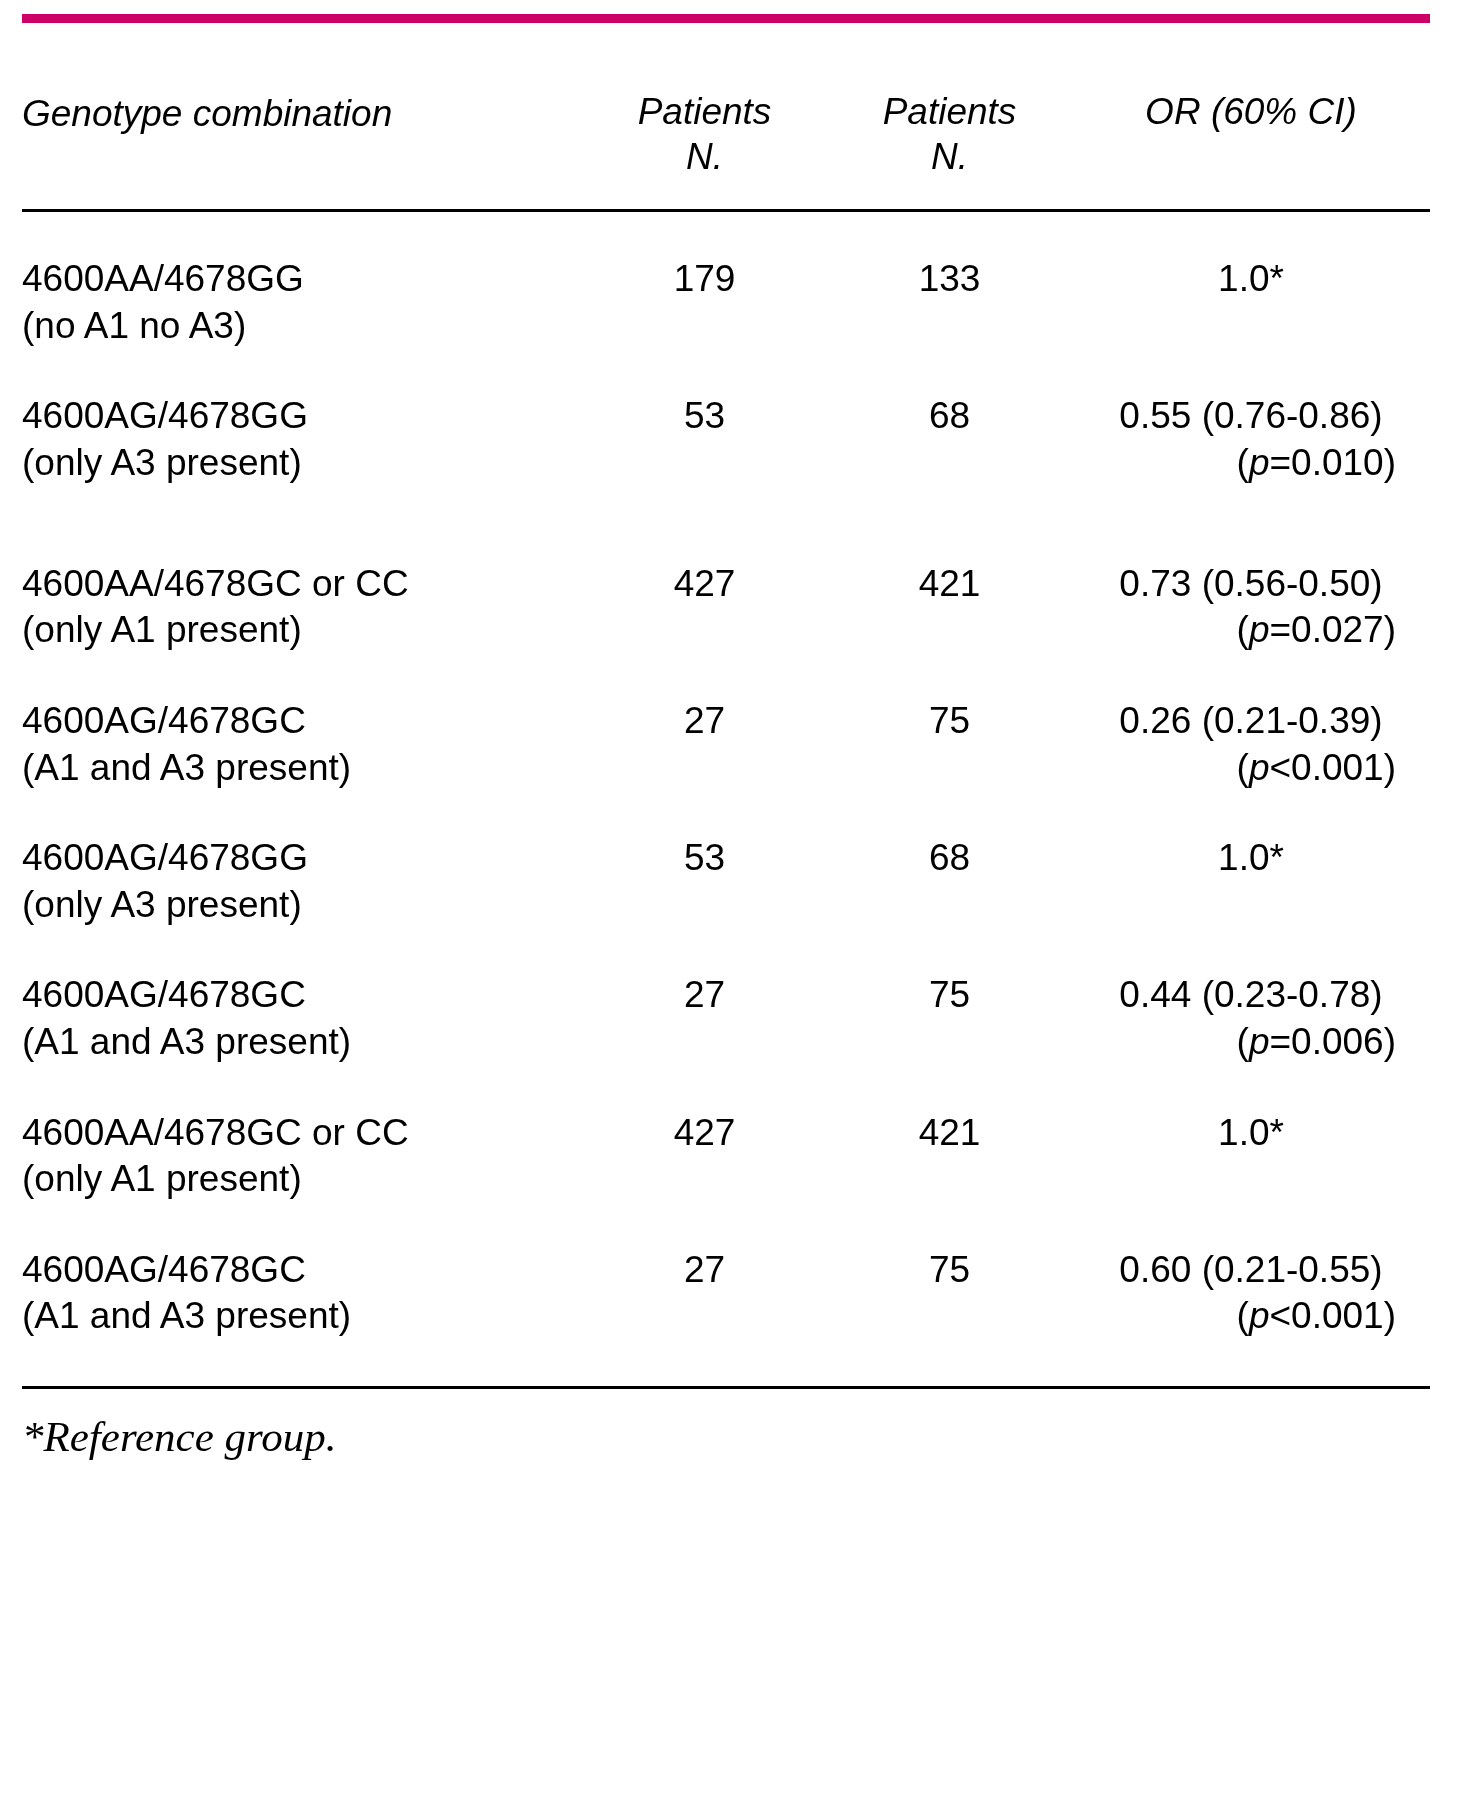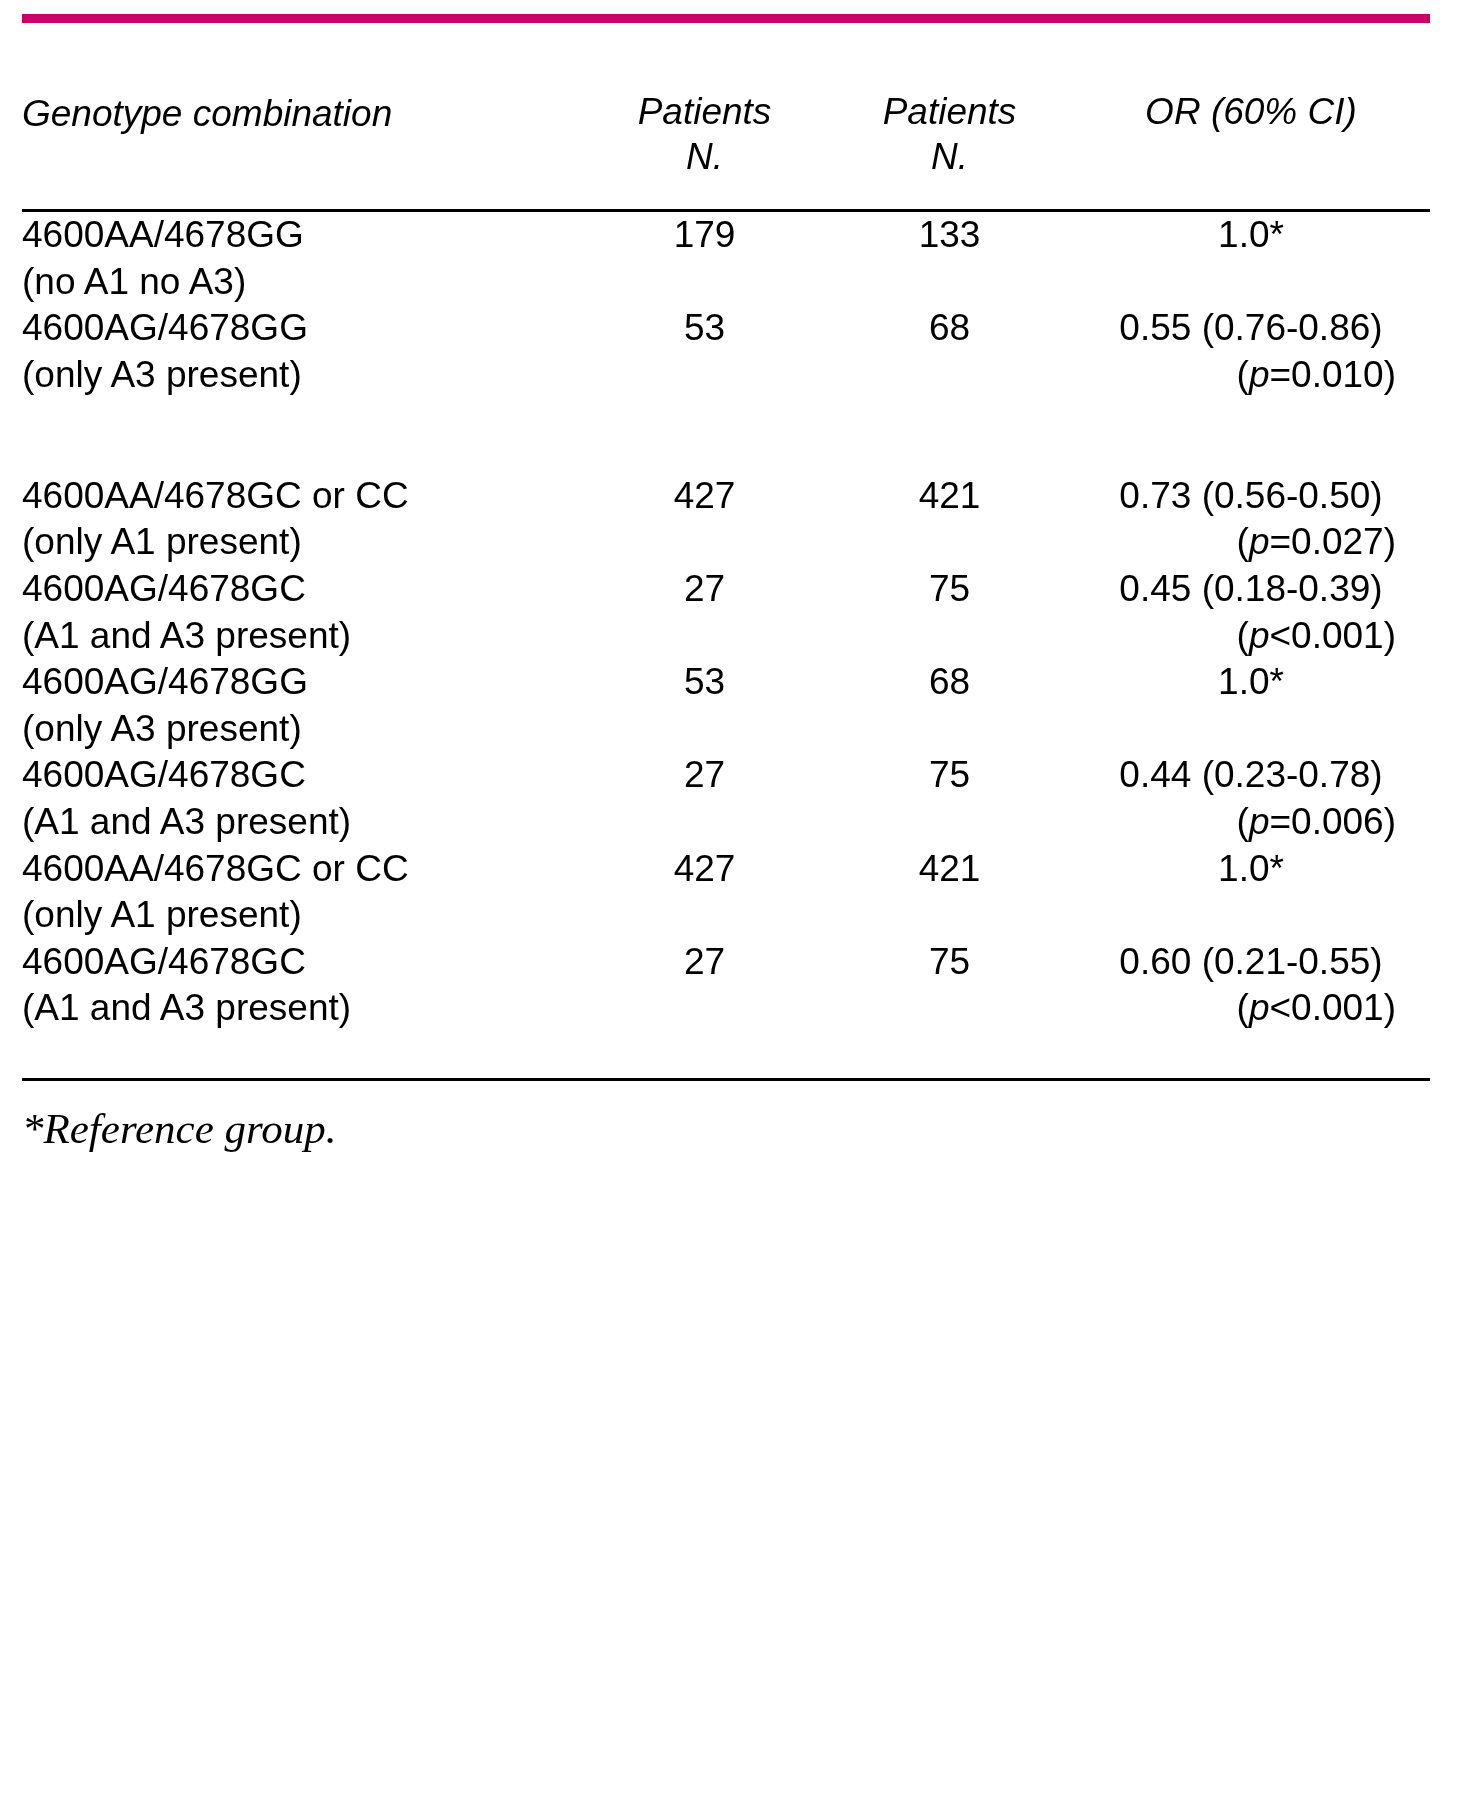--- a/index.html
+++ b/index.html
@@ -70,20 +70,21 @@
     margin: 30px 0 0 0;
   }
 
   tbody td {
     font-size: 37px;
     line-height: 1.26;
     padding: 0;
     vertical-align: top;
   }
   tbody tr.datarow td {
+    padding-top: 44px;
   }
   tbody tr.datarow.gap-big td {
     padding-top: 74px;
   }
   td.geno {
     text-align: left;
     white-space: pre-line;
   }
   td.num {
     text-align: center;
@@ -184,21 +185,21 @@
           <span class="or-line2">(<span class="pital">p</span>=0.027)</span>
         </td>
       </tr>
 
       <tr class="datarow">
         <td class="geno">4600AG/4678GC
 (A1 and A3 present)</td>
         <td class="num">27</td>
         <td class="num">75</td>
         <td class="or">
-          <span class="or-line1">0.45 (0.18-0.39)</span>
+          <span class="or-line1">0.26 (0.21-0.39)</span>
           <span class="or-line2">(<span class="pital">p</span>&lt;0.001)</span>
         </td>
       </tr>
 
       <tr class="datarow">
         <td class="geno">4600AG/4678GG
 (only A3 present)</td>
         <td class="num">53</td>
         <td class="num">68</td>
         <td class="or">

